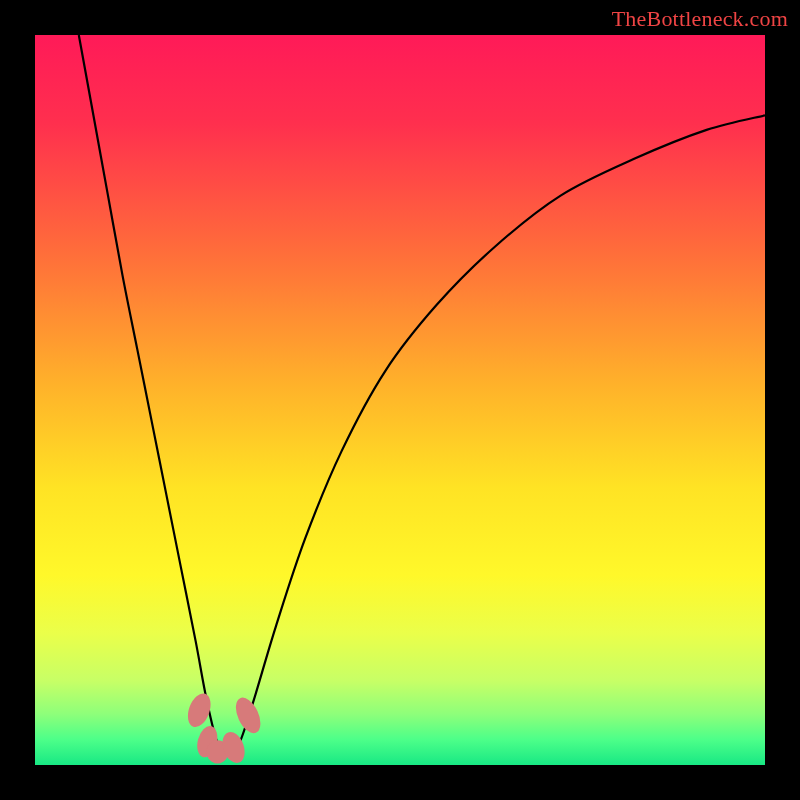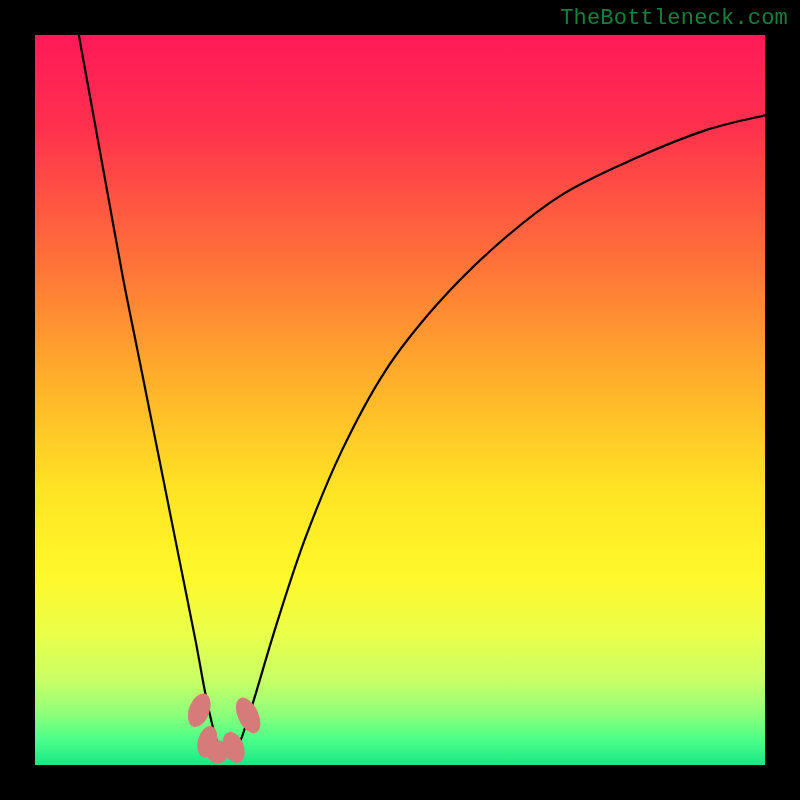--- a/index.html
+++ b/index.html
@@ -30,24 +30,24 @@
     position: absolute;
     left: 0;
     top: 0;
     width: 100%;
     height: 100%;
   }
   .watermark {
     position: absolute;
     top: 6px;
     right: 12px;
-    font-family: Liberation Mono, monospace;
+    font-family: Liberation Serif, serif;
     font-size: 22px;
     font-weight: 500;
-    color: #15803d;
+    color: #ef4444;
     letter-spacing: 0.2px;
   }
   svg {
     position: absolute;
     left: 0;
     top: 0;
   }
 </style>
 </head>
 <body>

